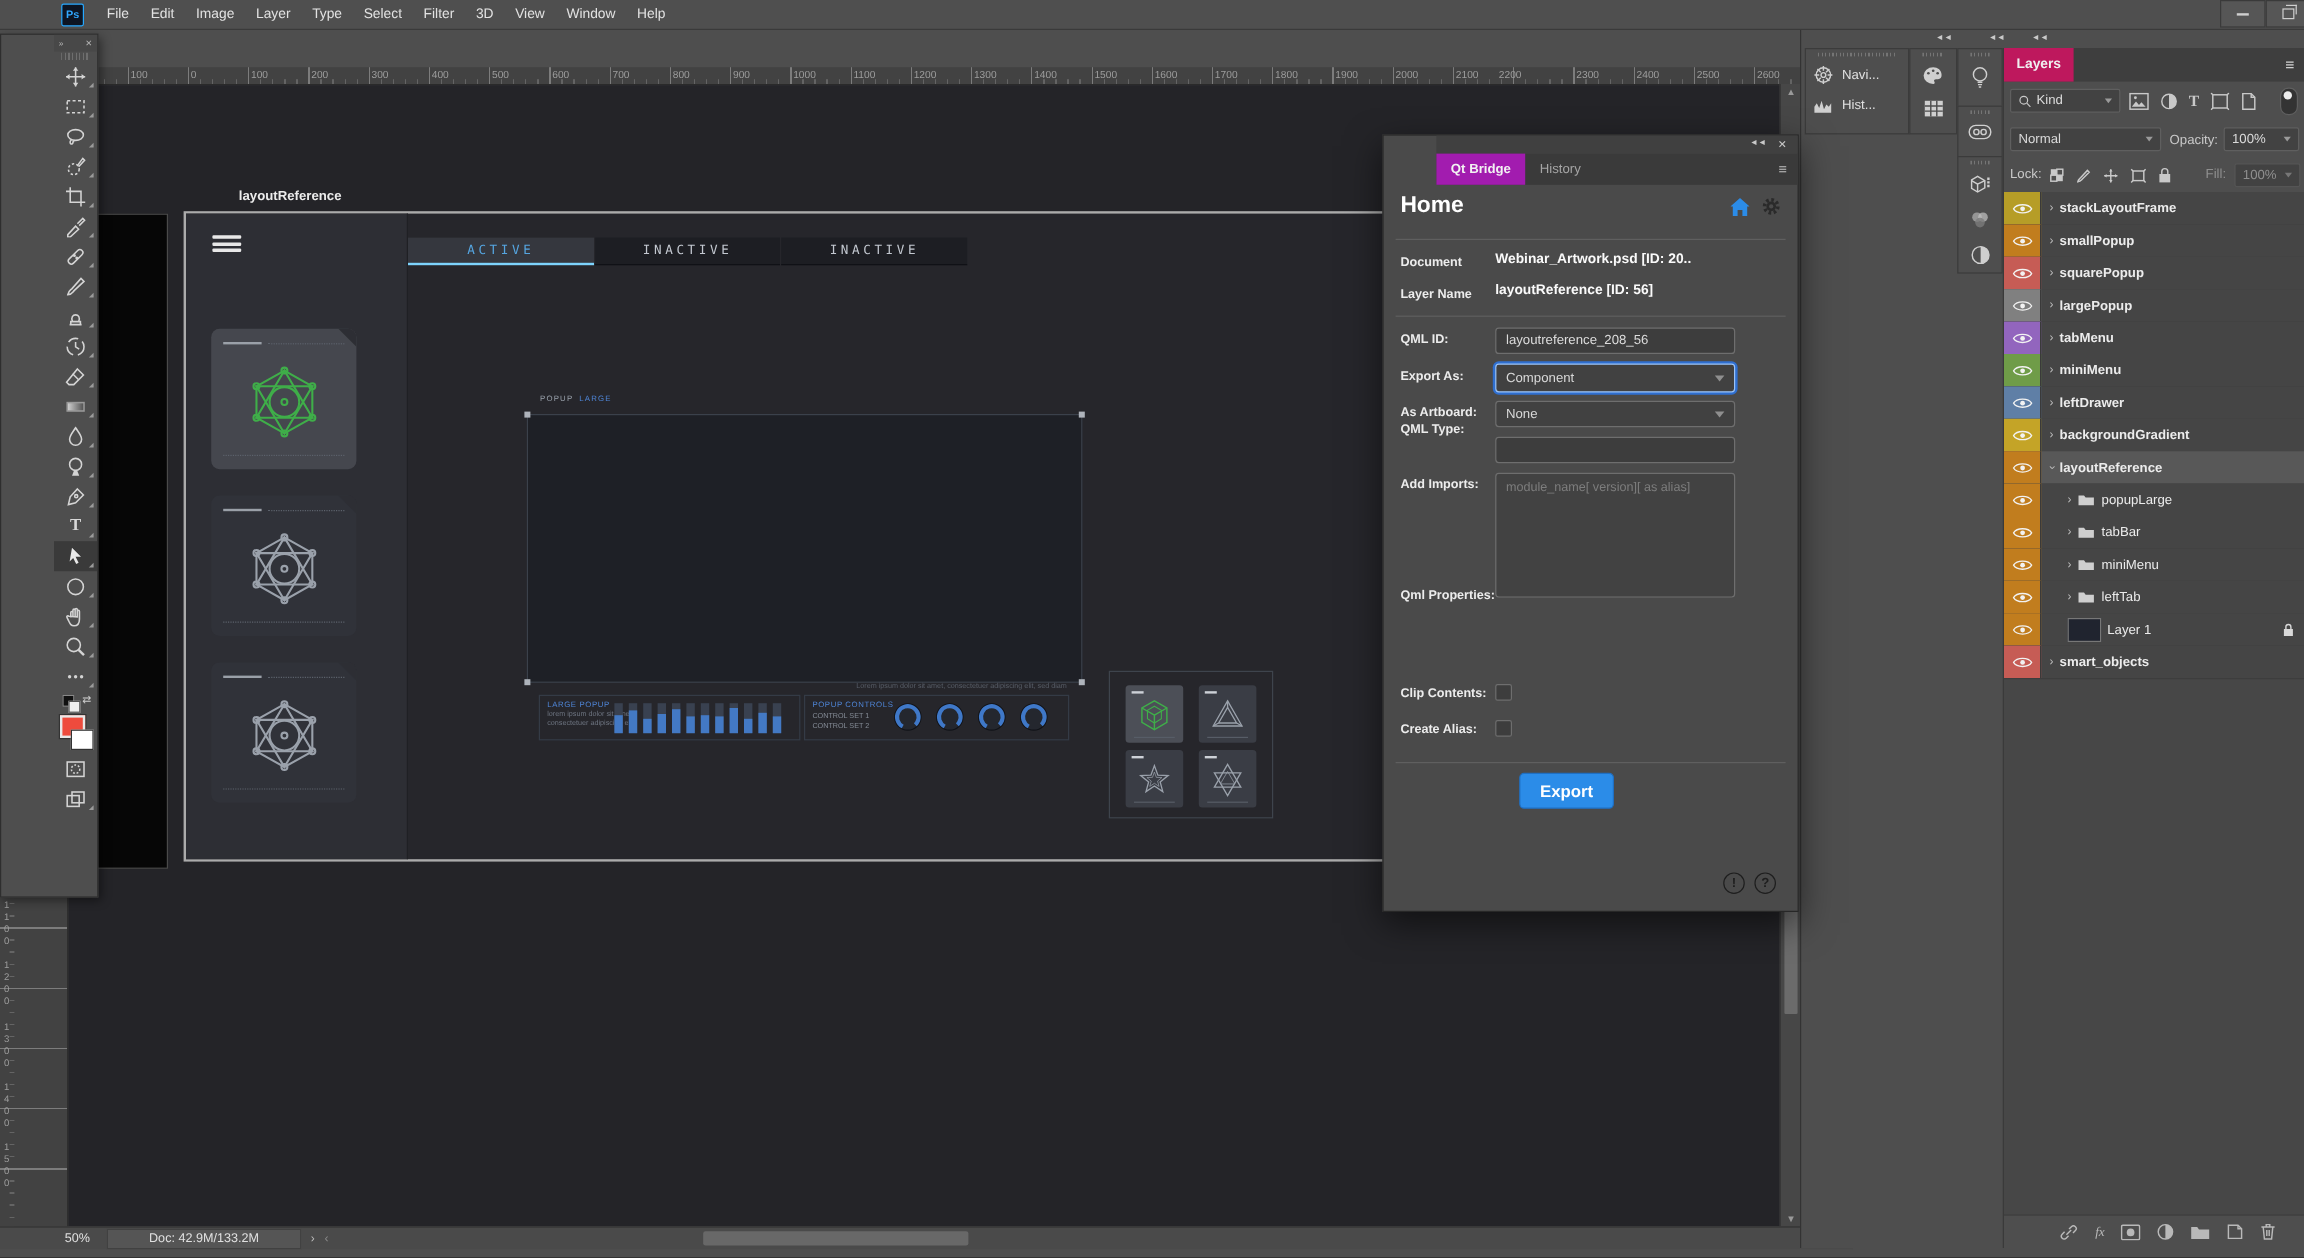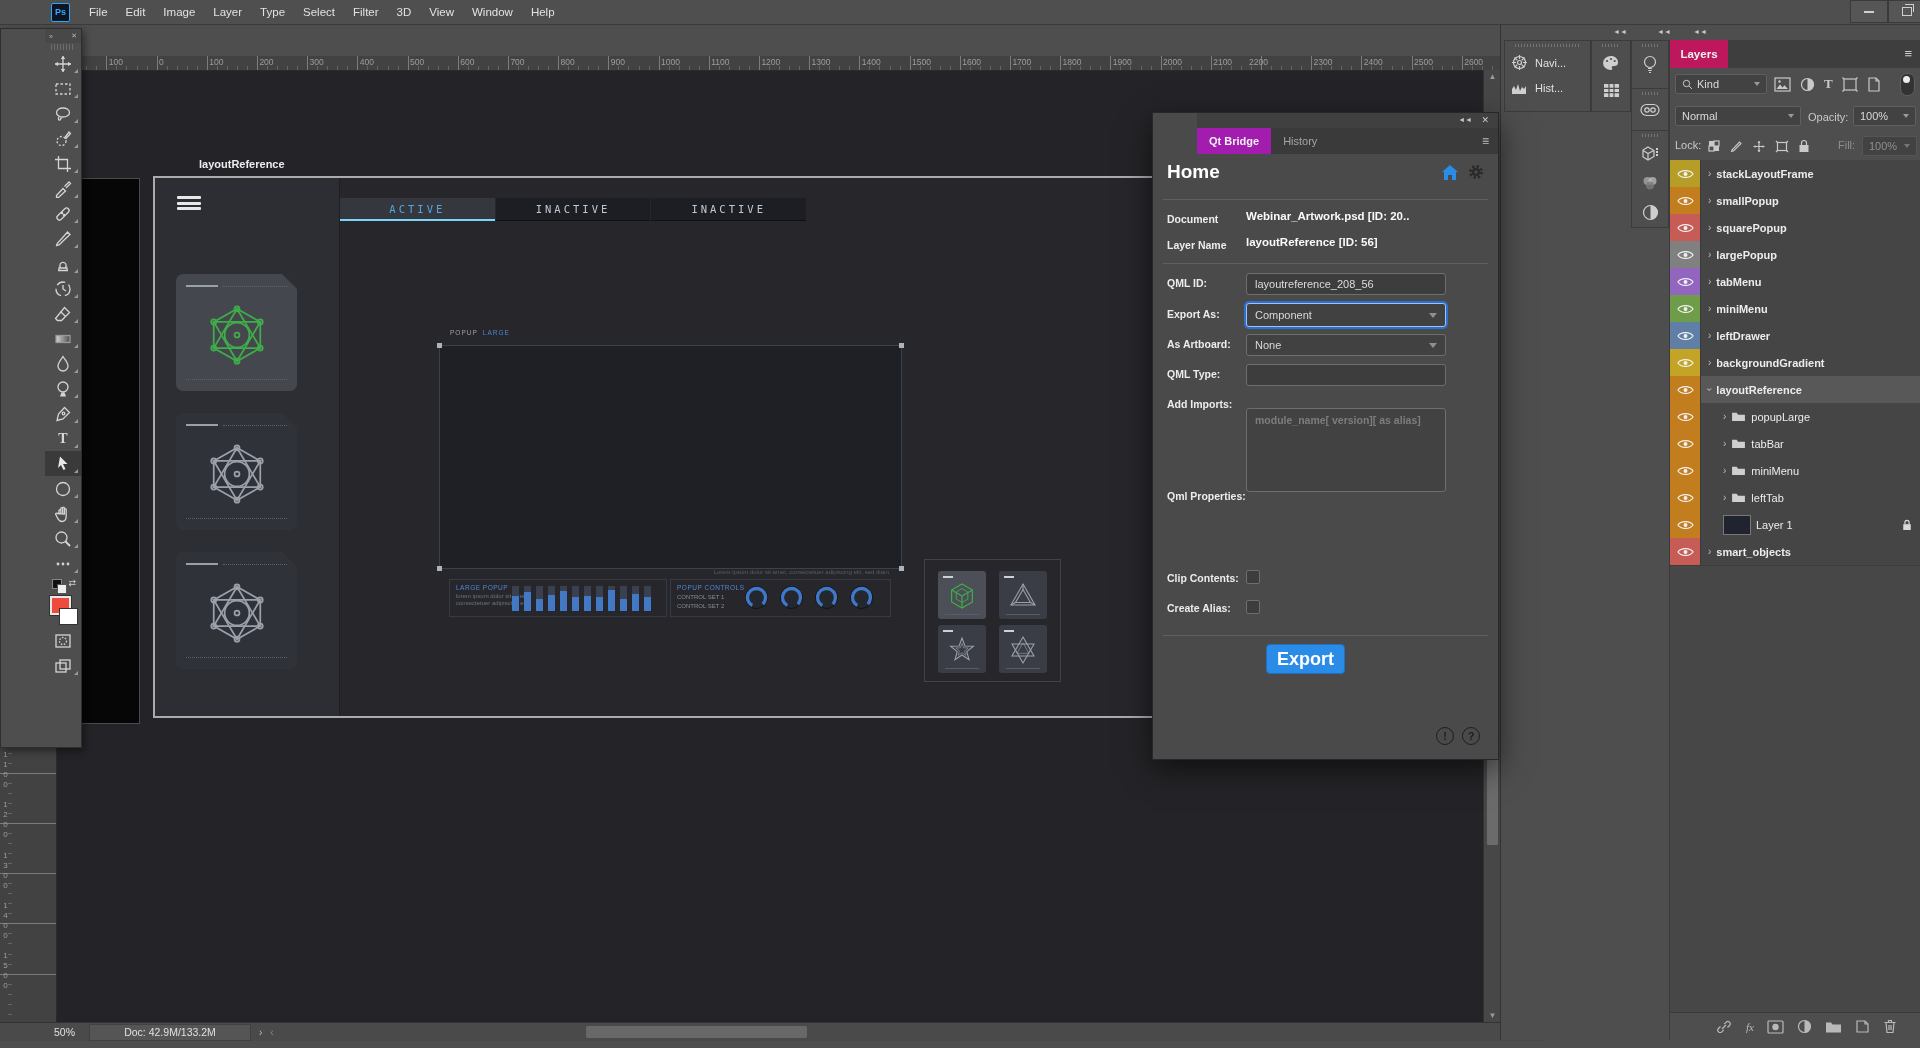--- a/index.html
+++ b/index.html
@@ -112,21 +112,21 @@
   .qt-hr{position:absolute;left:10px;right:10px;height:1px;background:#5f5f5f;}
   .qt-label{position:absolute;left:14px;font-size:10.5px;font-weight:bold;color:#ececec;}
   .qt-value{position:absolute;left:93px;font-size:11.5px;font-weight:bold;color:#fafafa;}
   .qt-field{position:absolute;left:93px;width:200px;height:22px;background:#3d3d3d;border:1px solid #6e6e6e;border-radius:3px;box-sizing:border-box;color:#dcdcdc;font-size:11px;padding:0 8px;font-family:"Liberation Sans",sans-serif;}
   .qt-select{display:flex;align-items:center;position:absolute;left:93px;width:200px;height:22px;background:#414141;border:1px solid #6e6e6e;border-radius:3px;box-sizing:border-box;padding:0 8px;color:#d8d8d8;}
   .qt-select .tri{position:absolute;right:8px;width:0;height:0;border-left:4px solid transparent;border-right:4px solid transparent;border-top:5px solid #8f8f8f;}
   .qt-select.focus{border:1px solid #9cc3f5;box-shadow:0 0 0 2px #2f6fd0;}
   .qt-area{position:absolute;left:93px;width:200px;background:#424242;border:1px solid #6e6e6e;border-radius:3px;box-sizing:border-box;color:#dcdcdc;font-size:10.5px;padding:5px 8px;resize:none;font-family:"Liberation Sans",sans-serif;}
   .qt-area::placeholder,.qt-field::placeholder{color:#7d7d7d;}
   .qt-check{position:absolute;left:93px;width:14px;height:14px;background:#3d3d3d;border:1px solid #6e6e6e;border-radius:2px;box-sizing:border-box;}
-  #export-btn{position:absolute;left:113px;top:531px;width:77px;height:28px;background:#2b8ce8;border:1px solid #1f6fc2;border-radius:4px;color:#fff;font-weight:bold;font-size:18px;display:flex;align-items:center;justify-content:center;}
+  #export-btn{position:absolute;left:113px;top:531px;width:77px;height:28px;background:#2b8ce8;border:1px solid #1f6fc2;border-radius:4px;color:#fff;font-weight:bold;font-size:14px;display:flex;align-items:center;justify-content:center;}
   .info-circ{position:absolute;bottom:14px;width:16px;height:16px;border:1.6px solid #1e1e1e;border-radius:50%;color:#1e1e1e;font-weight:bold;font-size:11px;display:flex;align-items:center;justify-content:center;}
 
   
   #dock{left:1500px;top:24px;width:420px;height:1016px;background:#4e4e4e;border-left:1px solid #333;z-index:4;}
   #dockstrip{position:absolute;left:0;top:4px;width:420px;height:12px;color:#c9c9c9;font-size:7px;}
   .dockbox{position:absolute;background:#4e4e4e;border:1px solid #3b3b3b;}
   .grip{height:3px;margin:3px 10px 2px;background:repeating-linear-gradient(90deg,#757575 0 1px,transparent 1px 3px);}
   .dockrow{display:flex;align-items:center;gap:7px;padding:5px 6px;color:#e0e0e0;font-size:11px;}
   .dockrow svg{stroke:#cfcfcf;fill:none;stroke-width:1.2;}
   .iconcell{display:flex;justify-content:center;padding:6px 0;}
@@ -719,25 +719,25 @@
         <span>Component</span>
         <span class="tri"></span>
       </div>
 
     <div class="qt-label" style="top:225px;">As Artboard:</div>
     <div class="qt-select" style="top:221px;">
         <span>None</span>
         <span class="tri"></span>
       </div>
 
-    <div class="qt-label" style="top:255px;">QML Type:</div>
+    <div class="qt-label" style="top:239px;">QML Type:</div>
     <input class="qt-field" style="top: 251px;" value="">
 
     <div class="qt-label" style="top:285px;">Add Imports:</div>
-    <textarea class="qt-area" style="top: 295px; height: 84px; font-weight: bold;" placeholder="module_name[ version][ as alias]"></textarea>
+    <textarea class="qt-area" style="top: 281px; height: 104px;" placeholder="module_name[ version][ as alias]"></textarea>
 
     <div class="qt-label" style="top:377px;">Qml Properties:</div>
 
     <div class="qt-label" style="top:459px;">Clip Contents:</div>
     <div class="qt-check" style="top:457px;"></div>
     <div class="qt-label" style="top:489px;">Create Alias:</div>
     <div class="qt-check" style="top:487px;"></div>
 
     <div class="qt-hr" style="top:522px;"></div>
     <div id="export-btn">Export</div>

